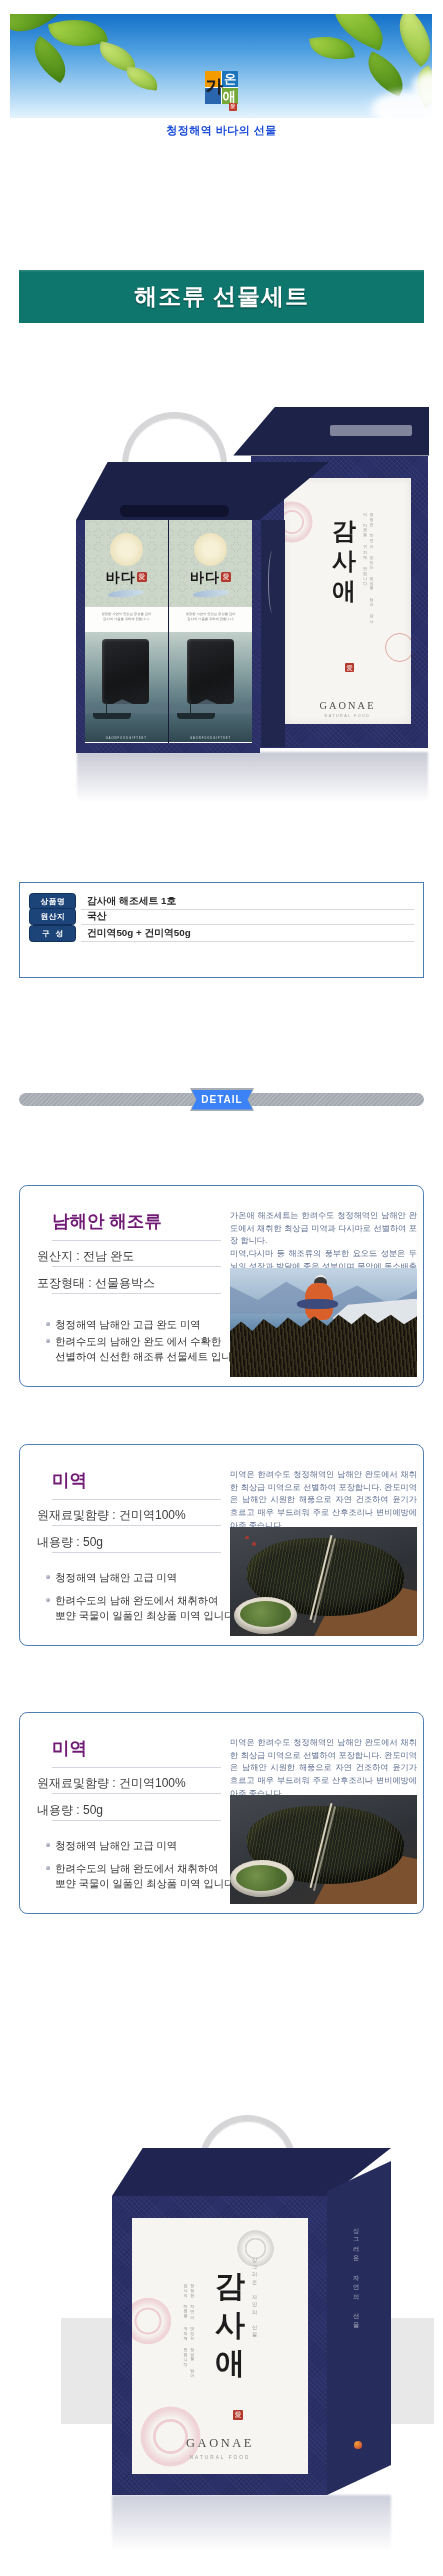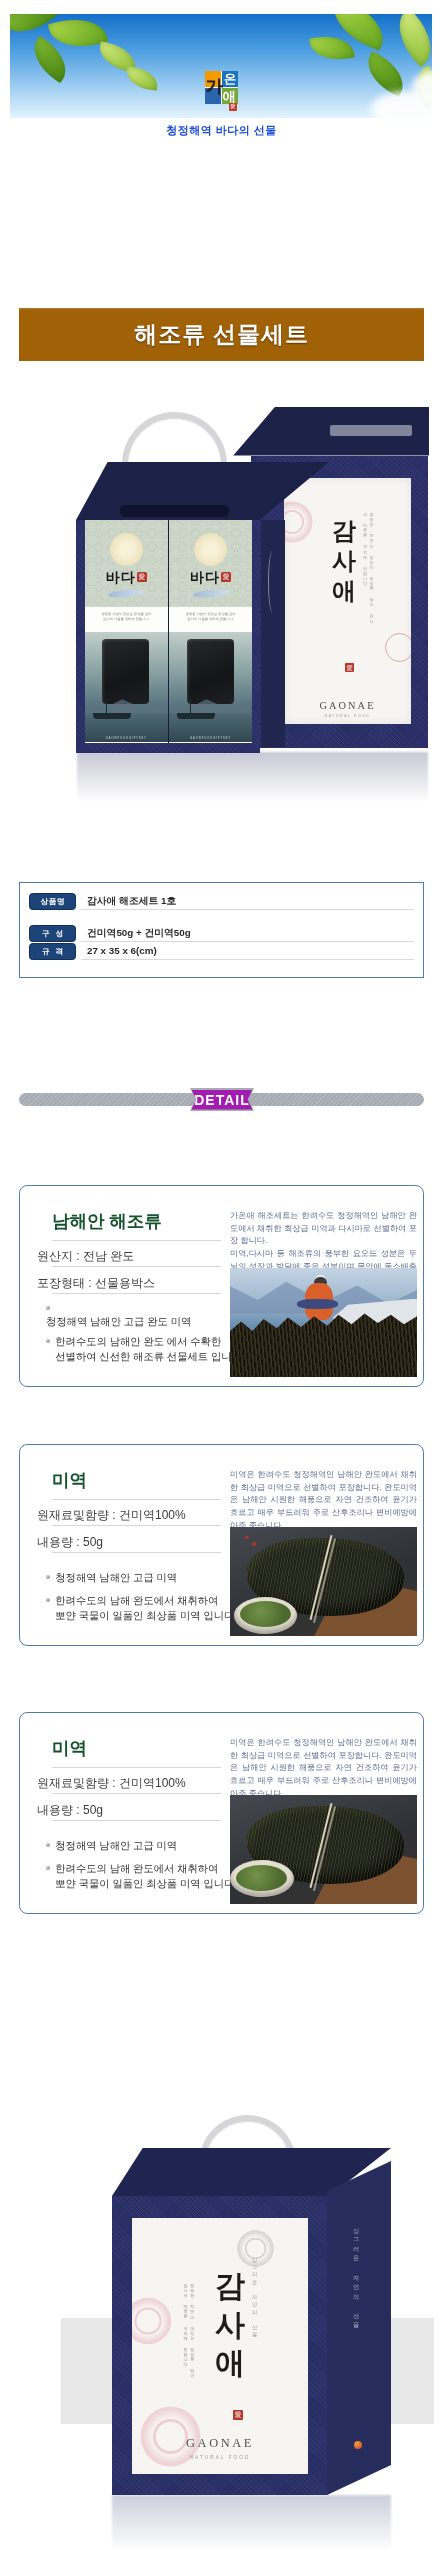--- a/index.html
+++ b/index.html
@@ -25,22 +25,22 @@
   .logo-ch{position:absolute;font-family:"Liberation Serif",serif;font-weight:bold;line-height:1;}
   .ch-ga{left:0.5px;top:7.2px;font-size:17.5px;color:#1c1c1c;text-shadow:0.5px 0.5px 0 rgba(0,0,0,.2);}
   .ch-on{left:19px;top:2.1px;font-size:12.4px;color:#fff;}
   .ch-ae{left:17.5px;top:18.5px;font-size:13.4px;color:#fff;}
   .logo-seal{position:absolute;left:24px;top:32px;width:7.7px;height:7.7px;background:#c23b2a;
              color:#fff;font-size:5.2px;line-height:7.7px;text-align:center;border-radius:1px;}
   .tagline{left:0;top:123px;width:443px;text-align:center;font-size:11px;font-weight:bold;
            color:#1d4ed8;letter-spacing:0.5px;}
 
   
-  .navy-bar{left:19px;width:405px;background:#a16207;color:#fff;text-align:center;
-            box-shadow:inset 0 1.5px 0 rgba(255,255,255,.12);margin-top:38px;}
+  .navy-bar{left:19px;width:405px;background:#0f766e;color:#fff;text-align:center;
+            box-shadow:inset 0 1.5px 0 rgba(255,255,255,.12);}
   .title-bar{top:270px;height:53px;line-height:53px;font-size:23px;font-weight:bold;
              font-family:"Liberation Serif",serif;letter-spacing:1px;text-shadow:0 1px 1.5px rgba(0,0,0,.45);}
   .banner{height:30px;line-height:30px;font-size:14px;font-weight:bold;letter-spacing:0.5px;
           color:#f3f6fa;}
   .banner1{top:2038px;}
 
   
   .photo1{left:0;top:404px;width:443px;height:412px;}
   .navy-tex{background-color:#2b3168;background-image:
       repeating-linear-gradient(45deg,rgba(255,255,255,.05) 0 0.5px,transparent 0.5px 3.6px),
@@ -113,29 +113,29 @@
         border:0.5px solid #10315a;border-radius:3.6px;color:#fff;font-size:7.7px;font-weight:bold;
         line-height:15px;text-align:center;letter-spacing:0.5px;white-space:pre;}
   .spec-val{position:absolute;left:67px;top:2.6px;font-size:9.8px;font-weight:bold;color:#2b2b2b;}
   .spec-line{position:absolute;left:61px;right:9.3px;bottom:0;border-bottom:0.5px solid #d9d9d9;}
 
   
   .div-bar{left:19px;top:1093px;width:405px;height:13.4px;border-radius:6.7px;
            background:repeating-linear-gradient(135deg,#b2b6bd 0 1.5px,#a4a9b1 1.5px 3.1px);}
   .ribbon-outer{left:190px;top:1088px;width:64px;height:23px;background:#a9adb4;
                 clip-path:polygon(0 0,100% 0,92% 50%,100% 100%,0 100%,8% 50%);}
-  .ribbon-inner{position:absolute;left:1.5px;top:1.5px;right:1.5px;bottom:1.5px;background:#a21caf;
+  .ribbon-inner{position:absolute;left:1.5px;top:1.5px;right:1.5px;bottom:1.5px;background:#3b82f6;
                 clip-path:polygon(0 0,100% 0,92% 50%,100% 100%,0 100%,8% 50%);
-                color:#fff;font-size:14px;font-weight:bold;letter-spacing:1px;text-align:center;
+                color:#fff;font-size:10px;font-weight:bold;letter-spacing:1px;text-align:center;
                 line-height:20px;}
 
   
   .dbox{left:19px;width:405px;height:202px;background:#fff;border:1px solid #4f7cb1;
         border-radius:8.2px;box-sizing:border-box;}
-  .d-title{position:absolute;left:32px;top:23px;font-size:17.5px;font-weight:bold;color:#14532d;}
+  .d-title{position:absolute;left:32px;top:23px;font-size:17.5px;font-weight:bold;color:#701a75;}
   .d-line{position:absolute;left:32px;width:169px;border-bottom:1px solid #d4d8de;}
   .d-field{position:absolute;left:17px;font-size:12px;color:#3d3d3d;}
   .d-bullet{position:absolute;left:26px;display:flex;gap:5.2px;}
   .d-dot{width:4.1px;height:4.1px;border-radius:50%;margin-top:4.1px;flex:none;
          background:radial-gradient(circle at 35% 30%,#c9ced9,#79829a);}
   .d-btxt{font-size:10.3px;color:#2e2e2e;line-height:1.45;white-space:pre-line;}
   .d-para{position:absolute;left:210px;top:24px;width:187px;font-size:8.2px;color:#5c6c90;
           line-height:1.55;text-align:justify;white-space:pre-line;}
   .d-photo{position:absolute;left:210px;top:82px;width:187px;height:109px;overflow:hidden;}
 
@@ -303,45 +303,45 @@
     </div>
     <div class="abs refl1"></div>
   </div>
 
   <div class="abs spec">
     <div class="spec-row" style="top:9px;">
       <span class="pill">상품명</span>
       <span class="spec-val">감사애 해조세트 1호</span>
       <span class="spec-line"></span>
     </div>
+    <div class="spec-row" style="top:24px;">
+      <span class="pill">원산지</span>
+      <span class="spec-val">국산</span>
+      <span class="spec-line"></span>
+    </div>
     <div class="spec-row" style="top:41px;">
       <span class="pill">구  성</span>
       <span class="spec-val">건미역50g + 건미역50g</span>
-      <span class="spec-line"></span>
-    </div>
-    <div class="spec-row" style="top:59px;">
-      <span class="pill">규  격</span>
-      <span class="spec-val">27 x 35 x 6(cm)</span>
       <span class="spec-line"></span>
     </div>
   </div>
 
   <div class="abs div-bar"></div>
   <div class="abs ribbon-outer">
     <div class="ribbon-inner">DETAIL</div>
   </div>
 
   <div class="abs dbox" style="top:1185px;">
     <div class="d-title">남해안 해조류</div>
     <div class="d-line" style="top:54px;"></div>
     <div class="d-field" style="top:62px;">원산지 : 전남 완도</div>
     <div class="d-line" style="top:80px;"></div>
     <div class="d-field" style="top:89px;">포장형태 : 선물용박스</div>
     <div class="d-line" style="top:107px;"></div>
-    <div class="d-bullet" style="top:116px;flex-direction:column;">
+    <div class="d-bullet" style="top:132px;">
       <span class="d-dot"></span>
       <span class="d-btxt">청정해역 남해안 고급 완도 미역</span>
     </div>
     <div class="d-bullet" style="top:149px;">
       <span class="d-dot"></span>
       <span class="d-btxt">한려수도의 남해안 완도 에서 수확한
 선별하여 신선한 해조류 선물세트 입니다.</span>
     </div>
     <div class="d-para">가온애 해조세트는 한려수도 청정해역인 남해안 완도에서 채취한 최상급 미역과 다시마로 선별하여 포장 합니다.
 미역,다시마 등 해조류의 풍부한 요오드 성분은 두뇌의 성장과 발달에  좋은 성분이며 몸안에 독소배출 효과가 아주 좋습니다.</div>

